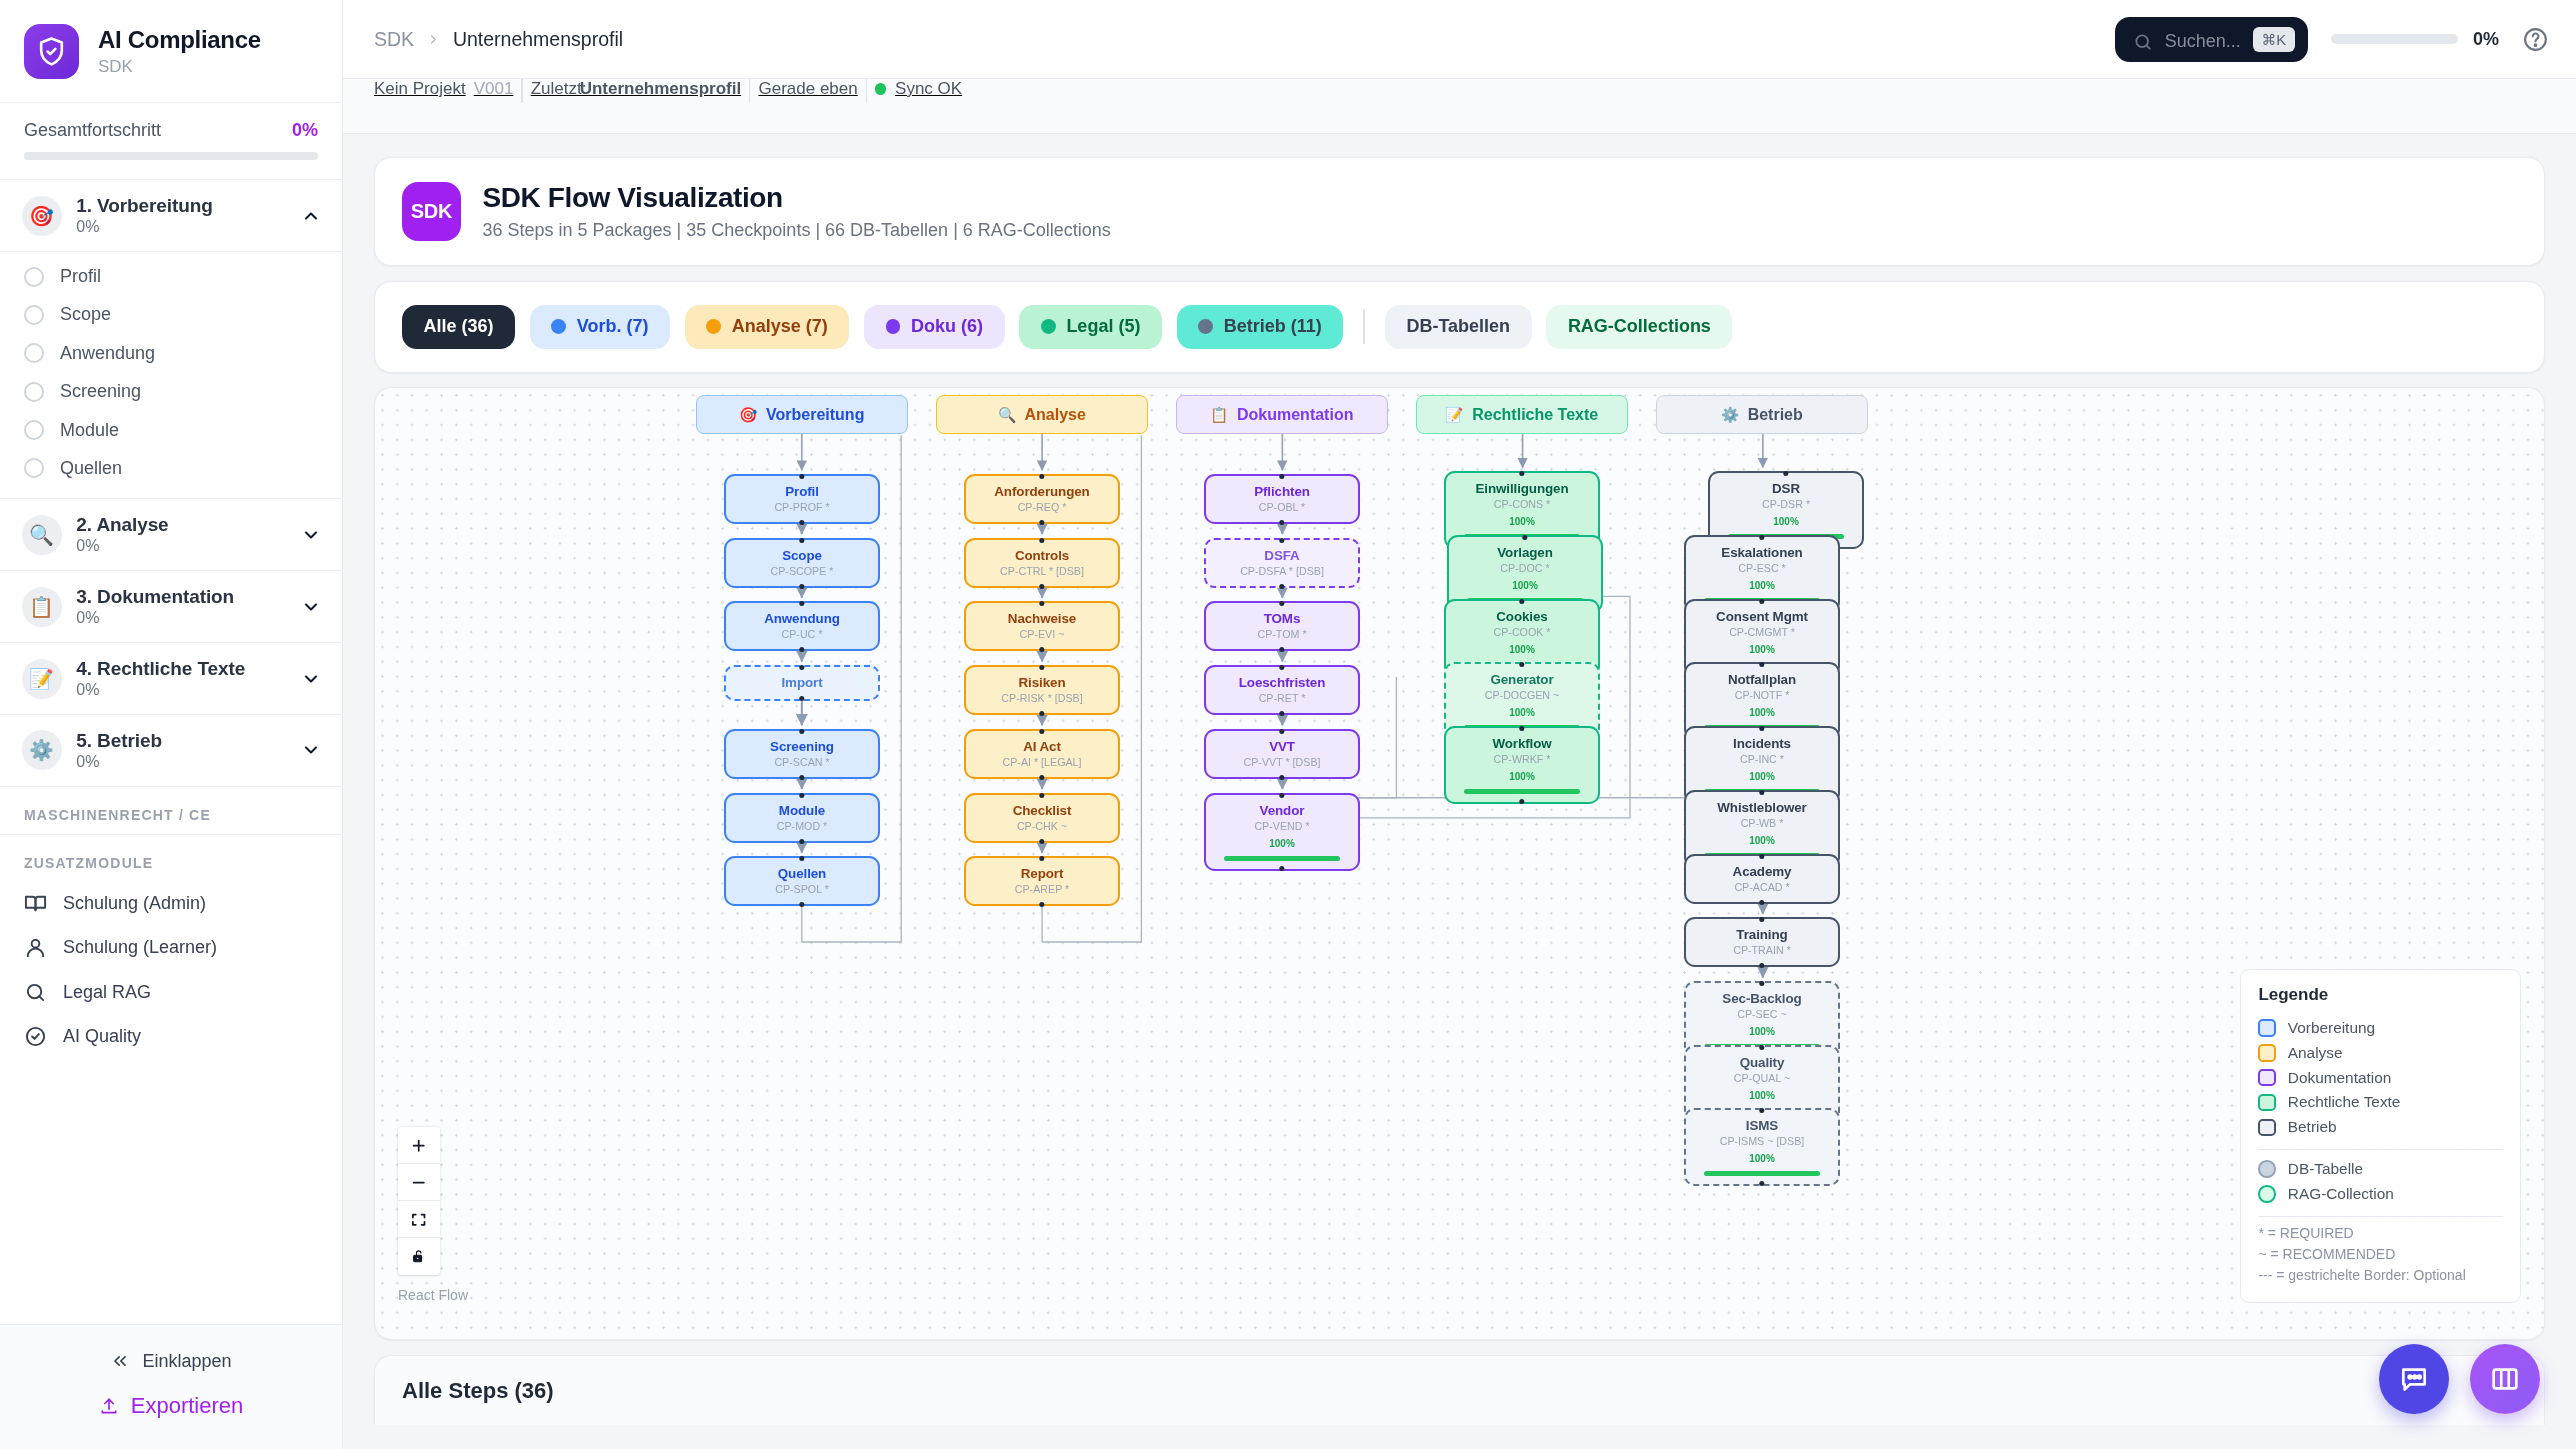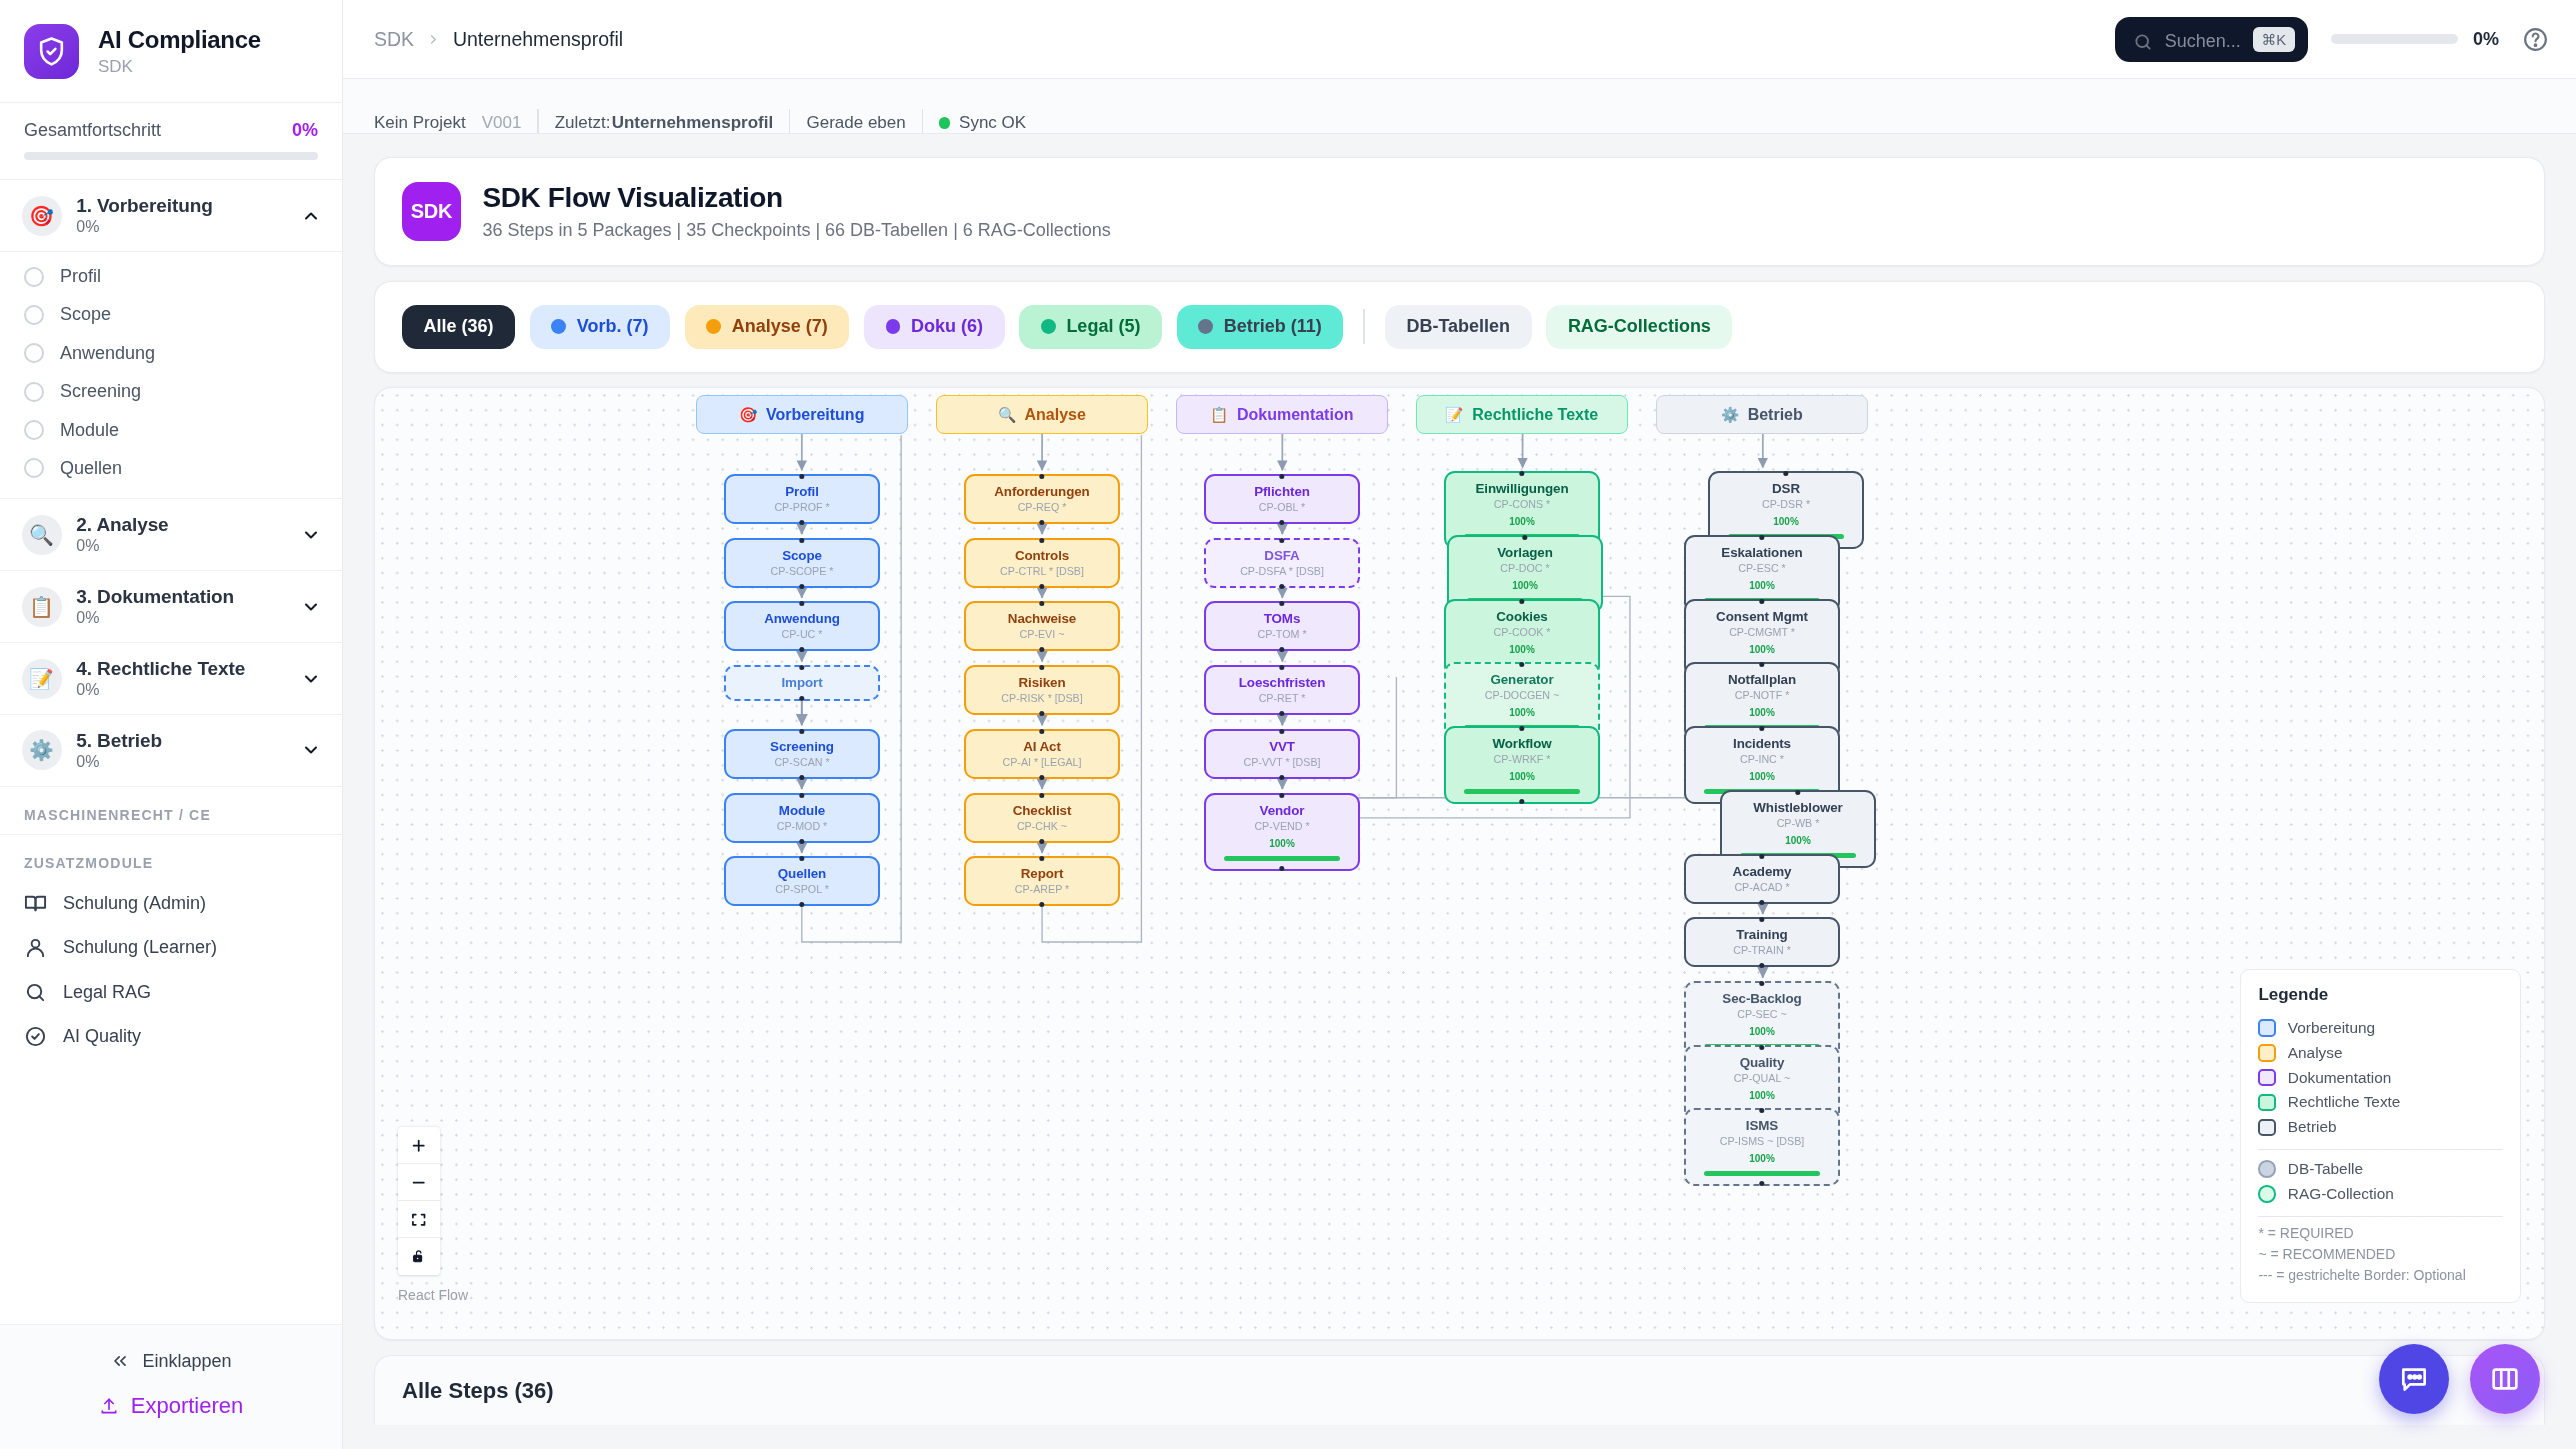--- a/index.html
+++ b/index.html
@@ -86,22 +86,22 @@
   }
   .search-box svg { width: 20px; height: 20px; color: #6b7280; }
   .search-ph { font-size: 18px; color: #868e9c; flex: 1; }
   .kbd { background: #e4e7ec; border-radius: 6px; padding: 4px 8.7px; font-size: 14.8px; color: #5b6475; }
   .top-prog { display: flex; align-items: center; gap: 14.8px; }
   .top-prog-track { width: 127px; height: 10px; border-radius: 6px; background: #e4e7ec; }
   .top-prog-val { font-size: 18px; font-weight: 700; color: #1f2937; }
   .help-ico { width: 27px; height: 27px; color: #6b7280; cursor: pointer; }
 
   .statusbar {
-    height: 55px; background: #fafbfc; display: flex; align-items: flex-end;
-    gap: 16px; padding: 0 31px; border-bottom: 1.3px solid #e8eaee; flex: none;
+    height: 55px; background: #fafbfc; display: flex; align-items: flex-start;
+    gap: 8px; padding: 0 31px; border-bottom: 1.3px solid #e8eaee; flex: none; text-decoration: underline;
   }
   .st-item { font-size: 17px; color: #4b5563; }
   .st-muted { font-size: 17px; color: #a2a9b5; }
   .st-div { width: 1.3px; height: 24px; background: #dfe3e9; }
   .st-dot { width: 11.4px; height: 11.4px; border-radius: 50%; background: #1ec35b; display: inline-block; margin-right: 8.7px; vertical-align: -0.7px; }
 
   .content { flex: 1; padding: 23px 31px 0 31px; overflow: hidden; }
 
   .card {
     background: #ffffff; border: 1.3px solid #e8eaee; border-radius: 17.4px;
@@ -749,21 +749,21 @@
                 <span class="handle-b"></span>
               </div>
               <div class="node n-gray" style="left: 1309px; top: 338px;">
                 <span class="handle-t"></span>
                 <div class="nm">Incidents</div>
                 <div class="cp">CP-INC *</div>
                 <div class="pct">100%</div>
                 <div class="bar"></div>
                 <span class="handle-b"></span>
               </div>
-              <div class="node n-gray" style="left: 1309px; top: 402px; margin-left: 36px;">
+              <div class="node n-gray" style="left: 1309px; top: 402px;">
                 <span class="handle-t"></span>
                 <div class="nm">Whistleblower</div>
                 <div class="cp">CP-WB *</div>
                 <div class="pct">100%</div>
                 <div class="bar"></div>
                 <span class="handle-b"></span>
               </div>
               <div class="node n-gray" style="left: 1309px; top: 466px;">
                 <span class="handle-t"></span>
                 <div class="nm">Academy</div>

